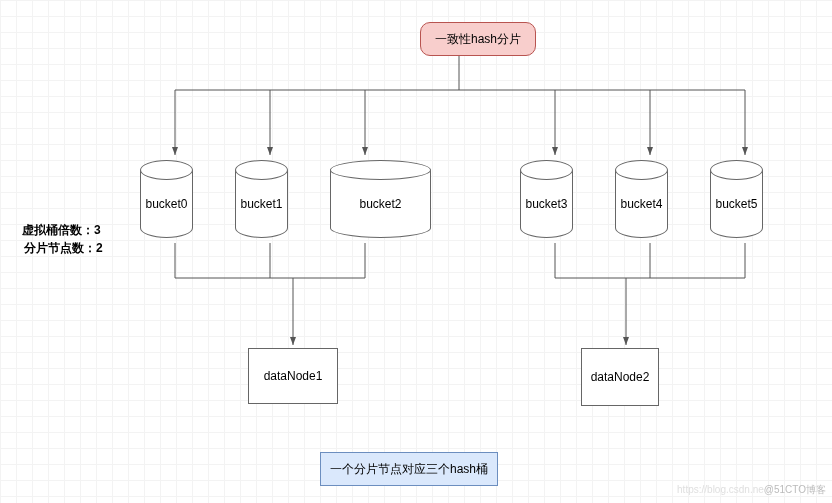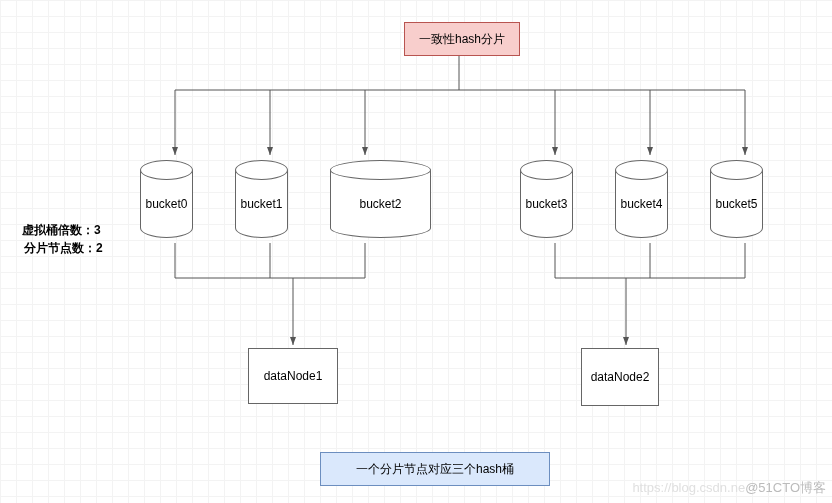--- a/index.html
+++ b/index.html
@@ -62,21 +62,21 @@
     z-index:3;
   }
   .side-text {
     position:absolute;
     font-size:12px;
     font-weight:bold;
     white-space:nowrap;
   }
   .watermark {
     position:absolute;
-    font-size:13px;
+    font-size:10px;
     color:#ccc;
     font-family: Arial, sans-serif;
     text-align: right;
   }
   .watermark .blog { color:#e0e0e0; }
   .watermark .at { color:#bbb; }
 </style>
 </head>
 <body>
 
@@ -104,21 +104,21 @@
   <path d="M175,278 L365,278" stroke="#555" fill="none"></path>
   <path d="M293,278 L293,345" stroke="#555" fill="none" marker-end="url(#ah)"></path>
 
   <path d="M555,243 L555,278" stroke="#555" fill="none"></path>
   <path d="M650,243 L650,278" stroke="#555" fill="none"></path>
   <path d="M745,243 L745,278" stroke="#555" fill="none"></path>
   <path d="M555,278 L745,278" stroke="#555" fill="none"></path>
   <path d="M626,278 L626,345" stroke="#555" fill="none" marker-end="url(#ah)"></path>
 </svg>
 
-<div class="node title-box" style="left:404px; top:22px; width:116px; height:34px;">一致性hash分片</div>
+<div class="node title-box" style="left:420px; top:22px; width:116px; height:34px;border-radius:10px;">一致性hash分片</div>
 
 <div class="cyl" style="left:140px; top:160px;">
   <div class="cyl-bot"></div>
     <div class="cyl-body"></div>
     <div class="cyl-top"></div>
   <div class="cyl-label">bucket0</div>
 </div>
 <div class="cyl" style="left:235px; top:160px;">
   <div class="cyl-bot"></div>
     <div class="cyl-body"></div>
@@ -149,17 +149,17 @@
     <div class="cyl-top"></div>
   <div class="cyl-label">bucket5</div>
 </div>
 
 <div class="node" style="left:248px; top:348px; width:90px; height:56px;">dataNode1</div>
 <div class="node" style="left:581px; top:348px; width:78px; height:58px;">dataNode2</div>
 
 <div class="side-text" style="left:22px; top:222px;">虚拟桶倍数：3</div>
 <div class="side-text" style="left:24px; top:240px;">分片节点数：2</div>
 
-<div class="node caption-box" style="left:320px; top:452px; width:230px; height:34px;">一个分片节点对应三个hash桶</div>
+<div class="node caption-box" style="left:320px; top:452px; width:178px; height:34px;">一个分片节点对应三个hash桶</div>
 
 <div class="watermark" style="right:6px; bottom:6px;">
   <span class="blog">https://blog.csdn.ne</span><span class="at">@51CTO博客</span>
 </div>
 
 </body></html>

